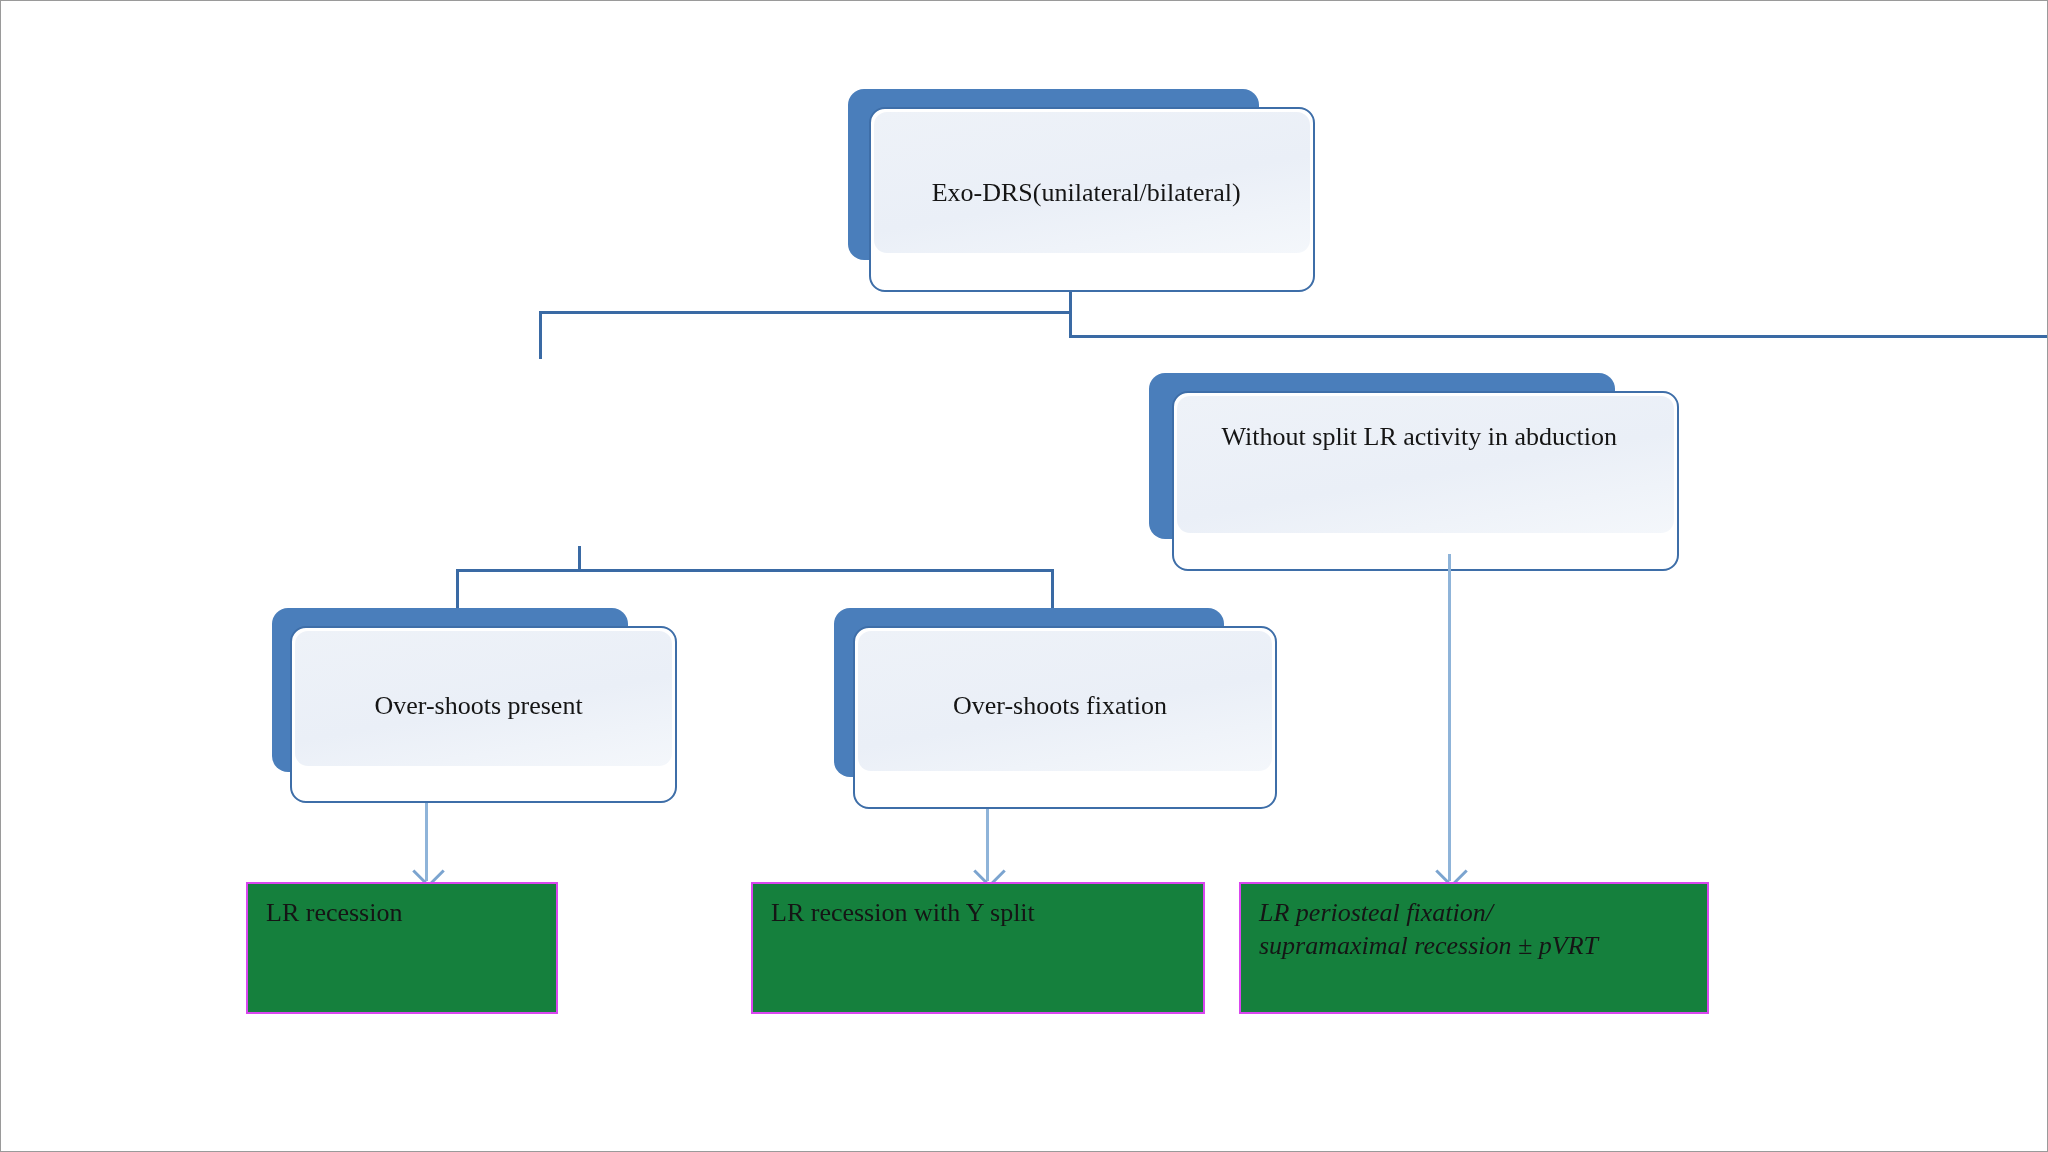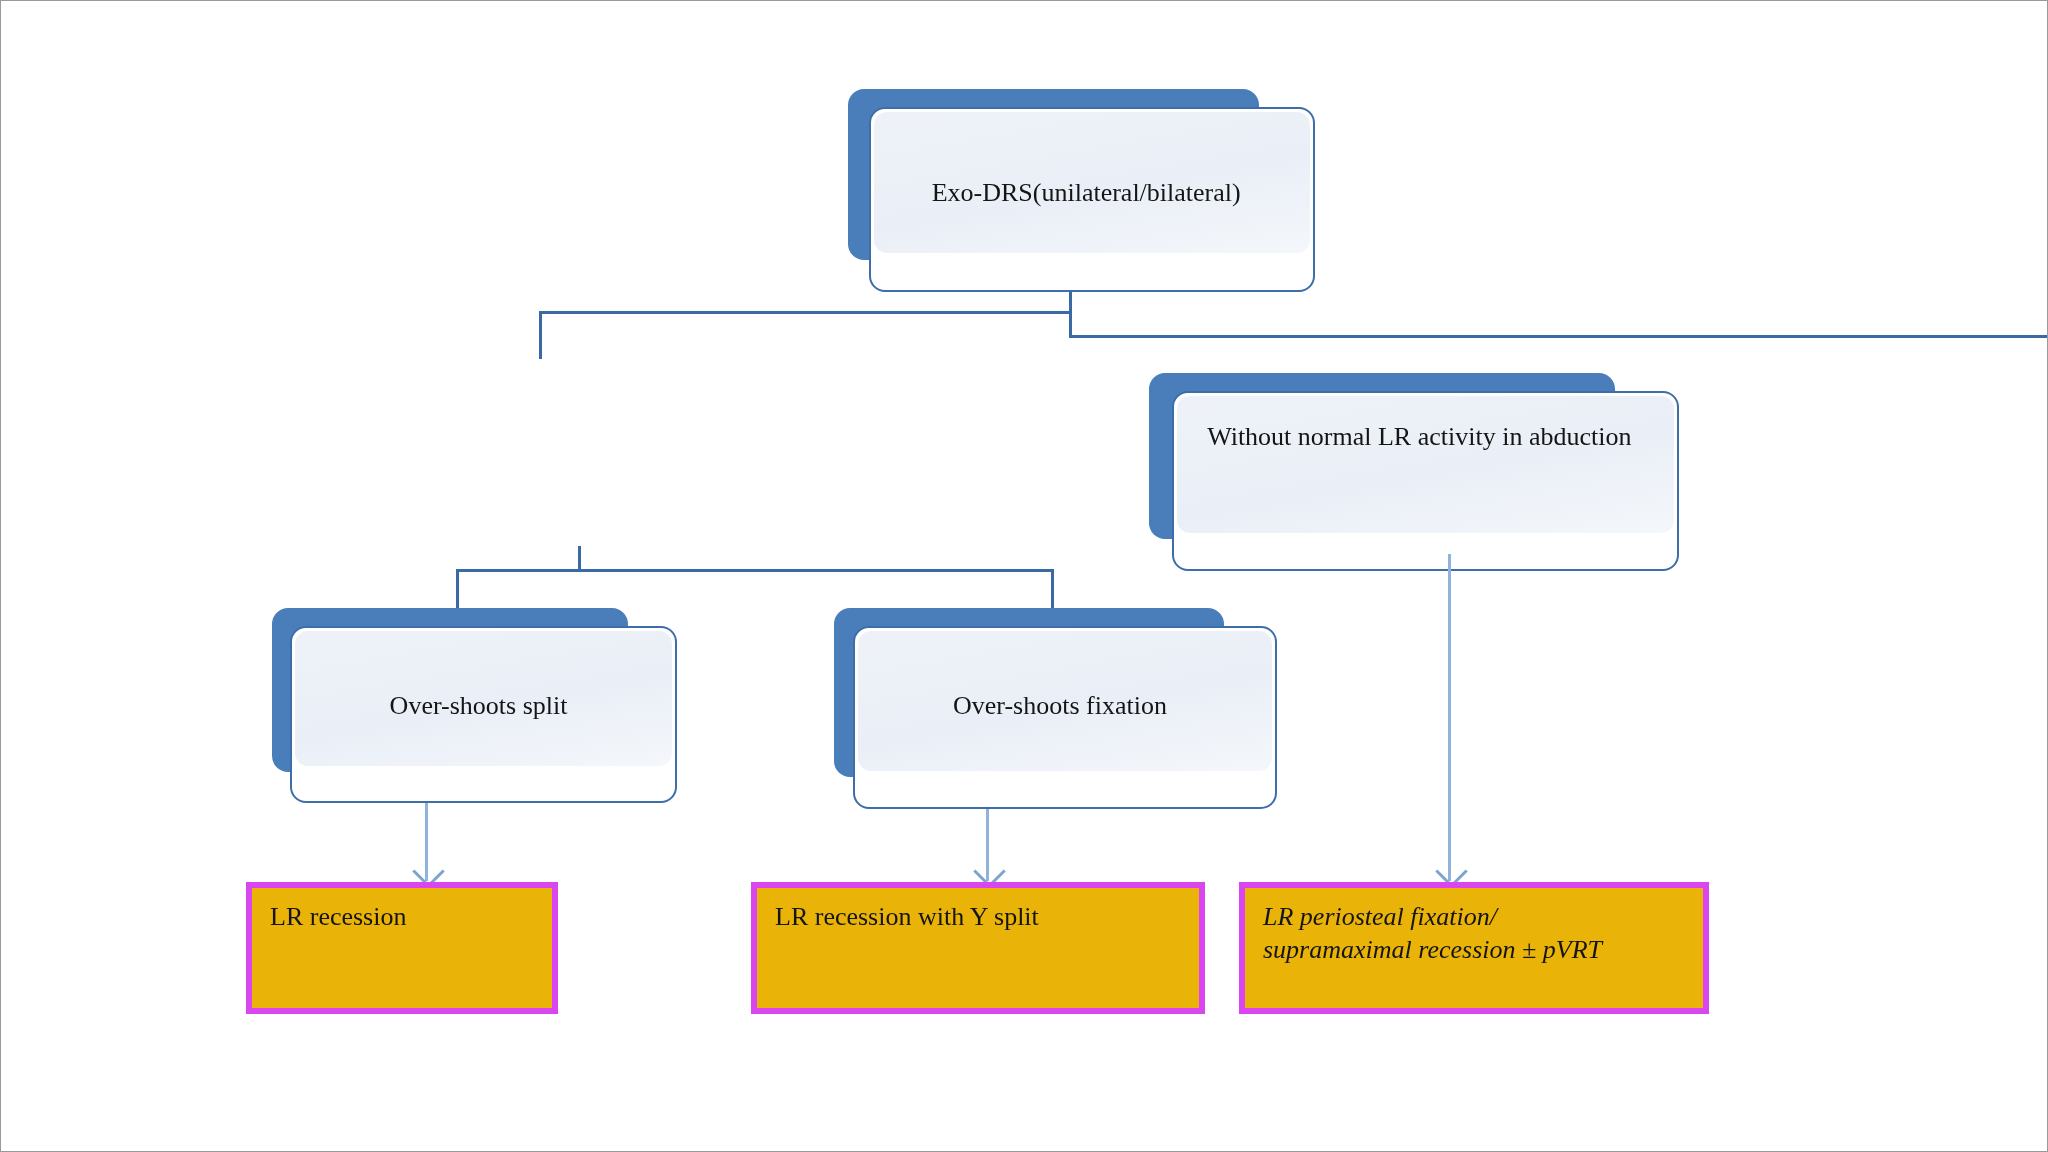--- a/index.html
+++ b/index.html
@@ -65,22 +65,22 @@
     text-align: center;
     color: #151515;
     font-size: 26px;
     line-height: 1.22;
   }
 
   
   .rect {
     position: absolute;
     box-sizing: border-box;
-    background: #eab308;
-    border: 6px solid #d946ef;
+    background: #15803d;
+    border: 2px solid #d946ef;
   }
   .rect .label {
     position: absolute;
     left: 18px;
     right: 10px;
     top: 12px;
     text-align: left;
     color: #151515;
     font-size: 26px;
     line-height: 1.28;
@@ -135,27 +135,27 @@
   <div class="node" style="left:847px; top:88px; width:467px; height:203px;">
     <div class="plate"></div>
     <div class="card"></div>
     <div class="label" style="top:88px;">Exo-DRS(unilateral/bilateral)</div>
   </div>
 
 
   <div class="node" style="left:1148px; top:372px; width:530px; height:198px;">
     <div class="plate"></div>
     <div class="card"></div>
-    <div class="label" style="top:48px;">Without normal LR activity in abduction</div>
+    <div class="label" style="top:48px;">Without split LR activity in abduction</div>
   </div>
 
   <div class="node" style="left:271px; top:607px; width:405px; height:195px;">
     <div class="plate"></div>
     <div class="card"></div>
-    <div class="label" style="top:82px;">Over-shoots split</div>
+    <div class="label" style="top:82px;">Over-shoots present</div>
   </div>
 
   <div class="node" style="left:833px; top:607px; width:443px; height:201px;">
     <div class="plate"></div>
     <div class="card"></div>
     <div class="label" style="top:82px;">Over-shoots fixation</div>
   </div>
 
   <div class="arrow" style="left:424px; top:802px; height:78px;">
     <span class="head"></span>

